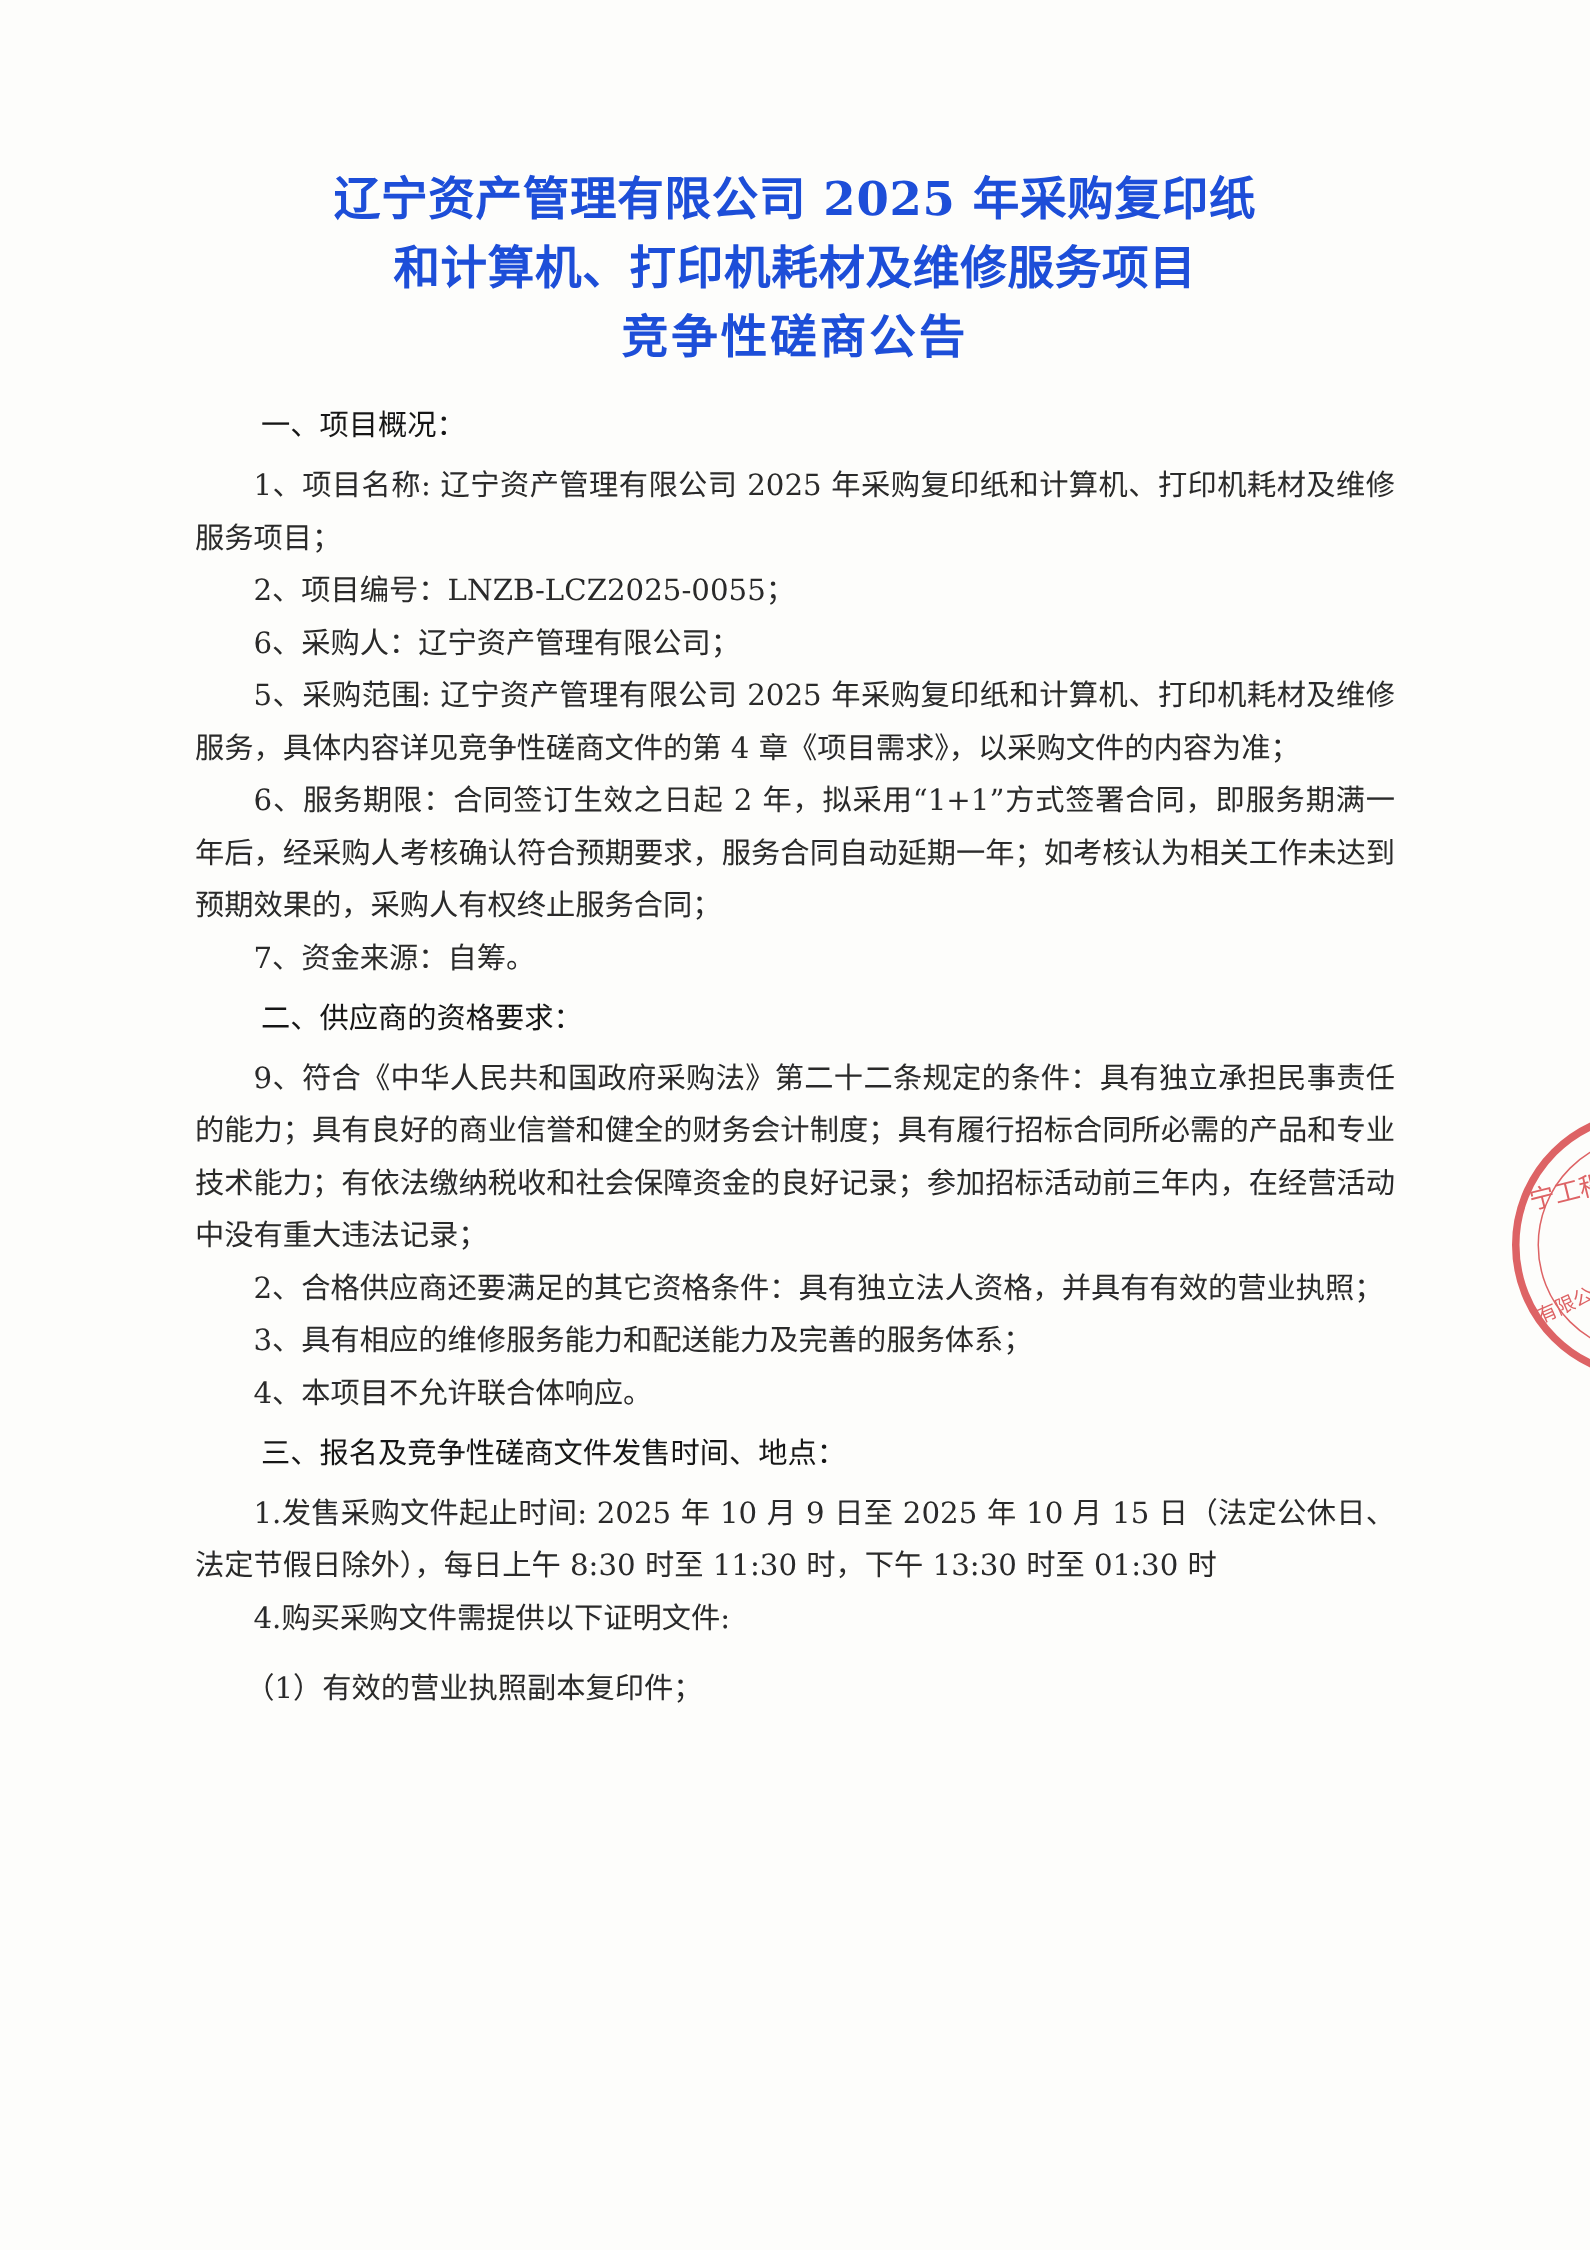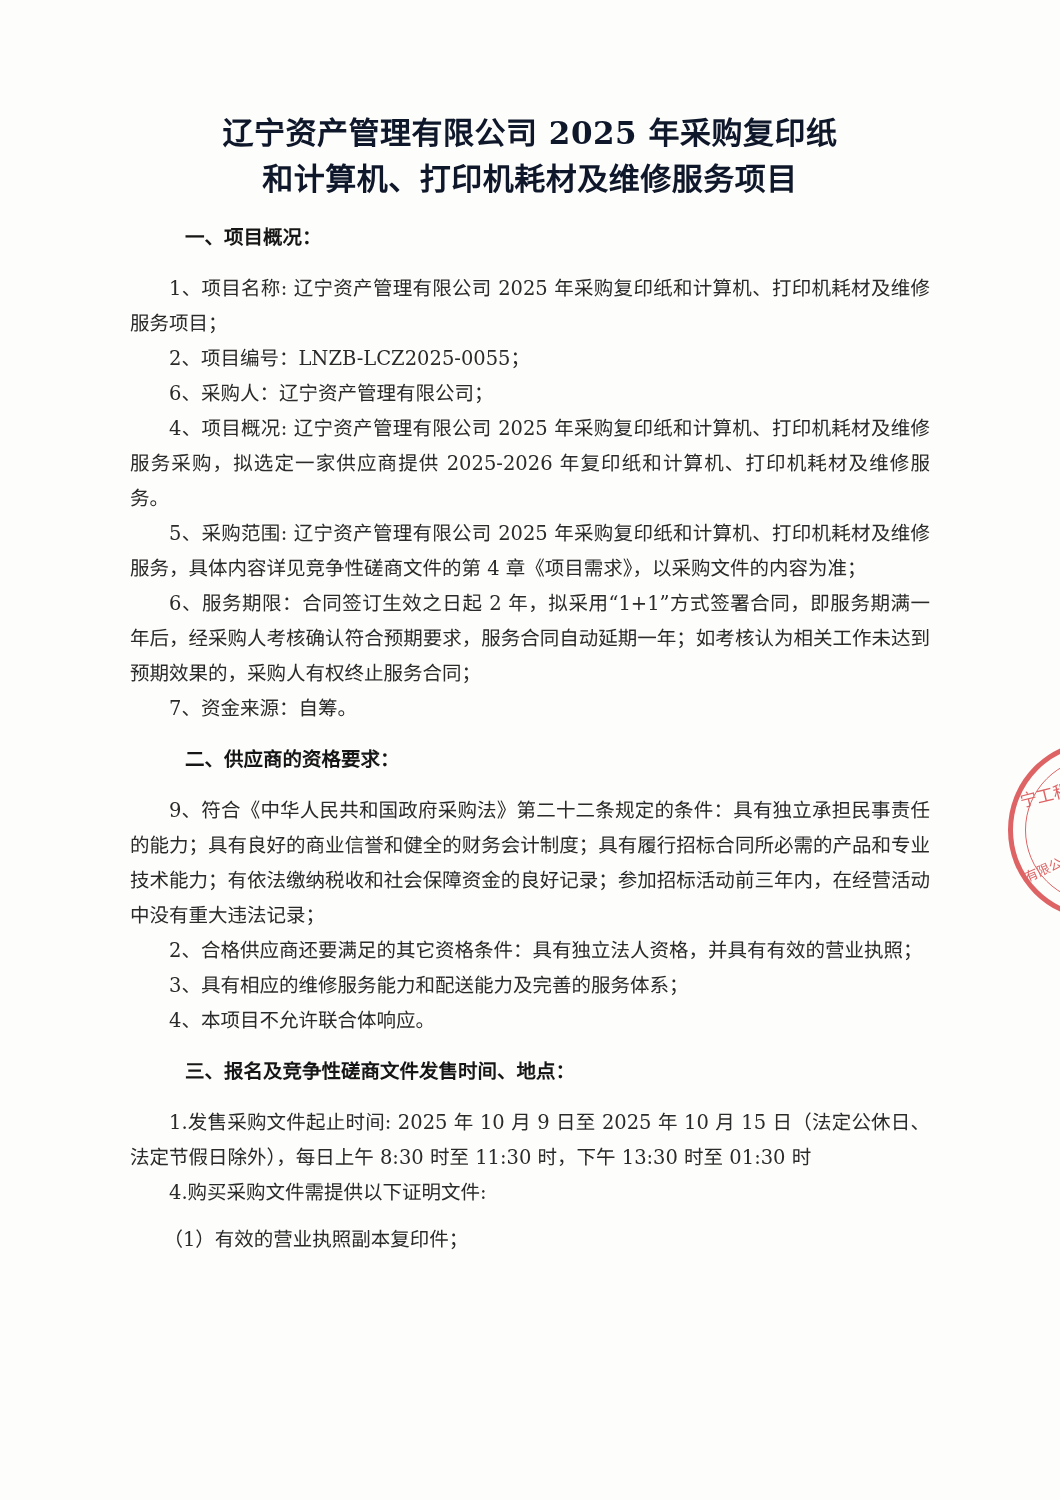--- a/index.html
+++ b/index.html
@@ -29,21 +29,21 @@
     top: 110px;
     width: 800px;
   }
 
   .doc-title {
     text-align: center;
     font-weight: bold;
     font-size: 31px;
     line-height: 46px;
     letter-spacing: 0.5px;
-    color: #0f172a;
+    color: #1d4ed8;
     margin: 0 0 6px 0;
   }
   .doc-title .line {
     display: block;
     white-space: nowrap;
   }
   .doc-title .line-3 {
     letter-spacing: 2px;
   }
 
@@ -54,23 +54,23 @@
     text-align: justify;
     color: #2a2a2a;
   }
 
   p.para {
     margin: 0;
     text-indent: 2em;
     white-space: normal;
   }
   p.heading {
-    margin: 16px;
+    margin: 5px;
     text-indent: 2em;
-    font-weight: bold;
+    font-weight: normal;
     color: #161616;
   }
   p.nohang {
     margin: 12px;
     text-indent: 1.1em;
   }
 
   
   .seal {
     position: absolute;
@@ -117,30 +117,30 @@
 </head>
 <body>
 
 <div class="page">
 
   <div class="content">
 
     <h1 class="doc-title">
       <span class="line line-1">辽宁资产管理有限公司 2025 年采购复印纸</span>
       <span class="line line-2">和计算机、打印机耗材及维修服务项目</span>
+      <span class="line line-3">竞争性磋商公告</span>
     </h1>
 
     <div class="body-text">
 
 
       <p class="heading">一、项目概况：</p>
       <p class="para">1、项目名称: 辽宁资产管理有限公司 2025 年采购复印纸和计算机、打印机耗材及维修服务项目；</p>
       <p class="para">2、项目编号：LNZB-LCZ2025-0055；</p>
       <p class="para">6、采购人：辽宁资产管理有限公司；</p>
-      <p class="para">4、项目概况: 辽宁资产管理有限公司 2025 年采购复印纸和计算机、打印机耗材及维修服务采购，拟选定一家供应商提供 2025-2026 年复印纸和计算机、打印机耗材及维修服务。</p>
       <p class="para">5、采购范围: 辽宁资产管理有限公司 2025 年采购复印纸和计算机、打印机耗材及维修服务，具体内容详见竞争性磋商文件的第 4 章《项目需求》，以采购文件的内容为准；</p>
       <p class="para">6、服务期限：合同签订生效之日起 2 年，拟采用“1+1”方式签署合同，即服务期满一年后，经采购人考核确认符合预期要求，服务合同自动延期一年；如考核认为相关工作未达到预期效果的，采购人有权终止服务合同；</p>
       <p class="para">7、资金来源：自筹。</p>
 
       <p class="heading">二、供应商的资格要求：</p>
       <p class="para">9、符合《中华人民共和国政府采购法》第二十二条规定的条件：具有独立承担民事责任的能力；具有良好的商业信誉和健全的财务会计制度；具有履行招标合同所必需的产品和专业技术能力；有依法缴纳税收和社会保障资金的良好记录；参加招标活动前三年内，在经营活动中没有重大违法记录；</p>
       <p class="para">2、合格供应商还要满足的其它资格条件：具有独立法人资格，并具有有效的营业执照；</p>
       <p class="para">3、具有相应的维修服务能力和配送能力及完善的服务体系；</p>
       <p class="para">4、本项目不允许联合体响应。</p>
 

